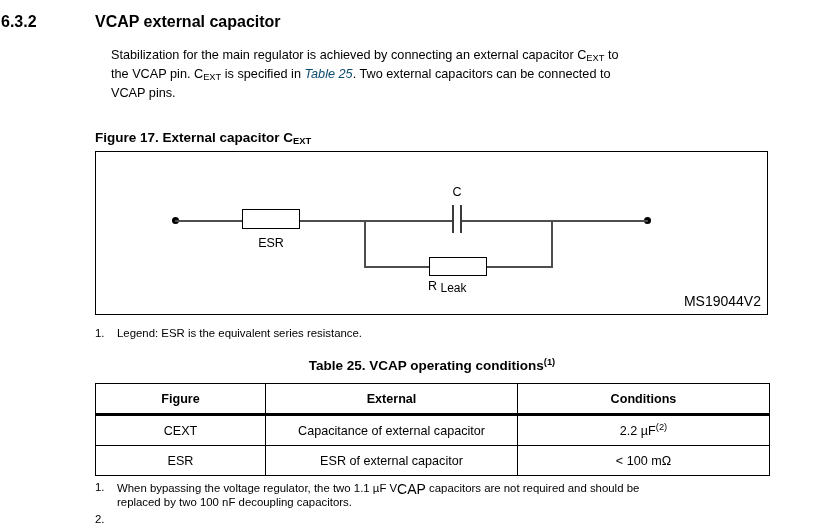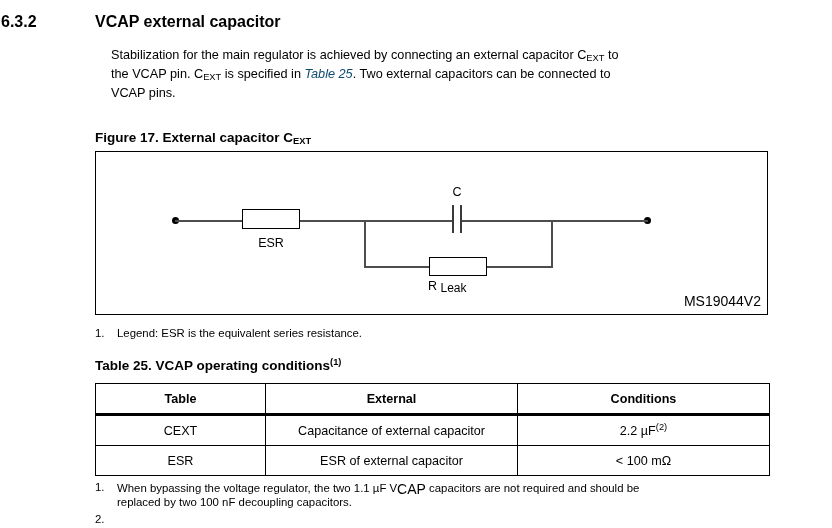--- a/index.html
+++ b/index.html
@@ -27,21 +27,21 @@
   .dot { position:absolute; width:7px; height:7px; border-radius:50%; background:#000; }
   .rbox { position:absolute; background:#fff; border:1.5px solid #000; }
   .cap-plate { position:absolute; width:2px; height:28px; background:#3a3a3a; }
   .clabel { position:absolute; font-size:12.5px; }
   .center { text-align:center; }
   .watermark { position:absolute; right:6px; top:141px; font-size:14px; color:#000;margin-left:46px; }
   
   .note { position:absolute; font-size:11.4px; line-height:13.5px; display:flex; }
   .note-num { width:22px; flex:0 0 22px; }
   
-  .tbl-caption { position:absolute; left:95px; top:358px; width:674px; 
+  .tbl-caption { position:absolute; left:95px; top:358px; width:674px; text-align:center;
                  font-size:13.5px; font-weight:bold; line-height:16px; }
   
   table.vcap { position:absolute; left:95px; top:383px; width:674px;
                border-collapse:collapse; table-layout:fixed; }
   table.vcap th, table.vcap td { border:1px solid #000; text-align:center;
                font-size:12.6px; padding:0; height:29px; font-weight:normal; }
   table.vcap th { font-weight:bold; border-bottom:3px solid #000; }
   .col-symbol { width:170px; } .col-param { width:252px; } .col-cond { width:252px; }
 </style>
 </head>
@@ -94,21 +94,21 @@
   <div class="tbl-caption"><span>Table 25. VCAP operating conditions</span><span class="sup">(1)</span></div>
 
   <table class="vcap">
     <colgroup>
       <col class="col-symbol">
         <col class="col-param">
         <col class="col-cond">
     </colgroup>
     <thead>
       <tr>
-        <th>Table</th>
+        <th>Figure</th>
         <th>External</th>
         <th>Conditions</th>
       </tr>
     </thead>
     <tbody>
       <tr>
         <td>CEXT</td>
         <td>Capacitance of external capacitor</td>
         <td><span>2.2 µF</span><span class="sup">(2)</span></td>
       </tr>

